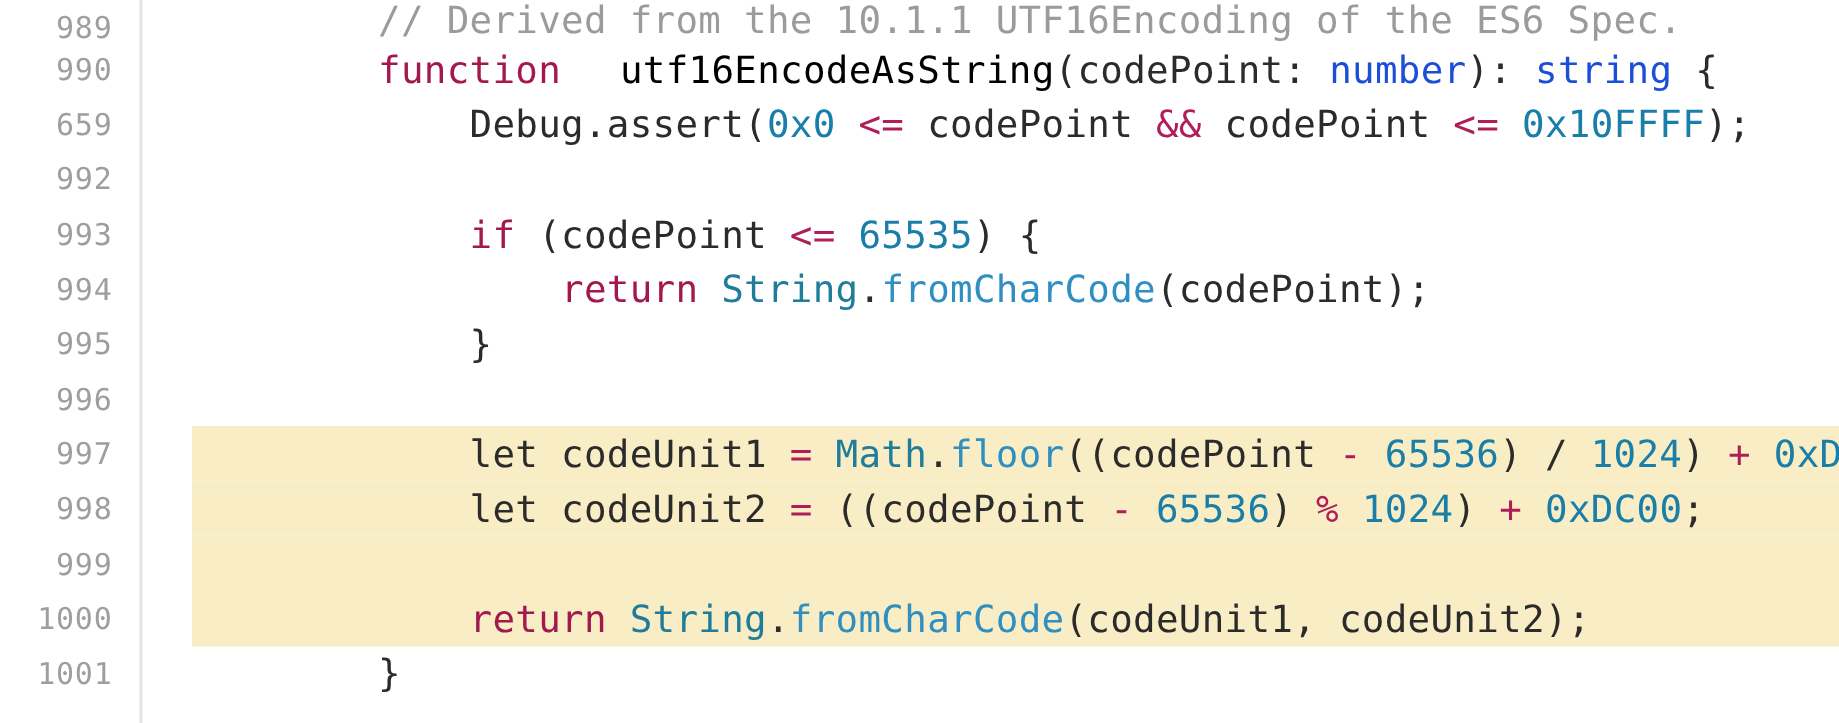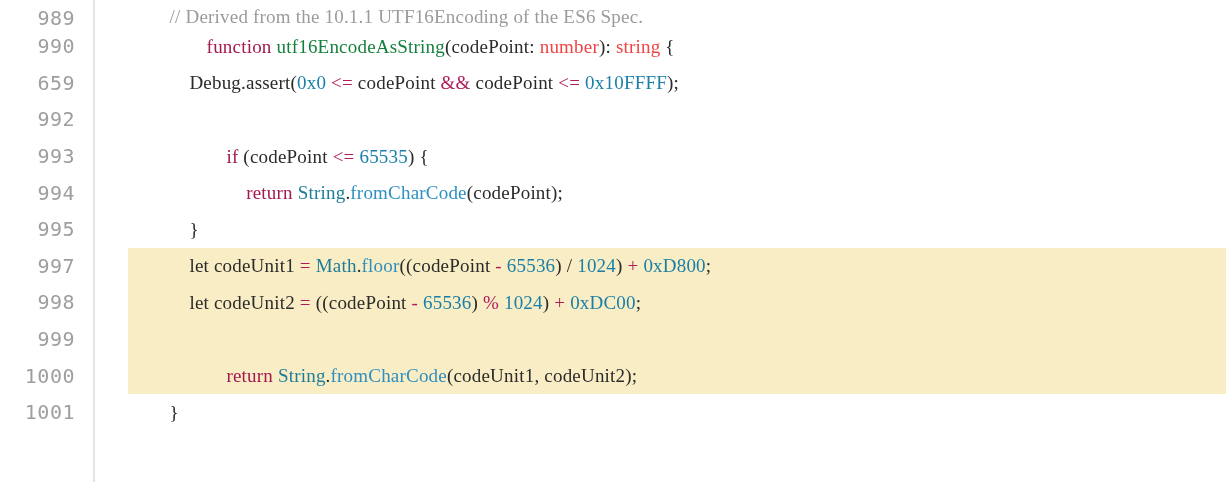--- a/index.html
+++ b/index.html
@@ -65,42 +65,41 @@
 
   
   .code {
     flex: 1 1 auto;
     position: relative;
     height: 100%;
     display: flex;
     align-items: center;
     padding-left: 2px;
     box-sizing: border-box;
-    font-size: 19px;
+    font-size: 25px;
     line-height: 1;
     color: #2b2b2b;
     white-space: pre;
     letter-spacing: 0.2px;
-    font-family: Liberation Serif, serif;
   }
   .row.first .code {
     align-items: flex-end;
     padding-bottom: 2px;
   }
   .row.highlight .code {
     background: #f8edc4;
   }
 
   .ln { display: inline-block; }
 
   
   .t-comment  { color: #9b9b9b; }
-  .t-keyword  { color: #a3194f; margin-left: 37px; }
-  .t-func     { color: #15803d; }
-  .t-type     { color: #ef4444; }
+  .t-keyword  { color: #a3194f; }
+  .t-func     { color: #000000; margin-left: 24px; }
+  .t-type     { color: #1d4ed8; }
   .t-num      { color: #1a7fa8; }
   .t-op       { color: #b01e5a; }
   .t-class    { color: #1f7d9b; }
   .t-method   { color: #2e8fc0; }
   .t-plain    { color: #2b2b2b; text-align: center; }
 </style>
 </head>
 <body>
 
 <div id="editor">
@@ -127,20 +126,24 @@
         <div class="code"><span class="ln t-plain">            </span><span class="ln t-keyword">if</span><span class="ln t-plain"> (codePoint </span><span class="ln t-op">&lt;=</span><span class="ln t-plain"> </span><span class="ln t-num">65535</span><span class="ln t-plain">) {</span></div>
       </div>
       <div class="row">
         <div class="gutter">994</div>
         <div class="code"><span class="ln t-plain">                </span><span class="ln t-keyword">return</span><span class="ln t-plain"> </span><span class="ln t-class">String</span><span class="ln t-plain">.</span><span class="ln t-method">fromCharCode</span><span class="ln t-plain">(codePoint);</span></div>
       </div>
       <div class="row">
         <div class="gutter">995</div>
         <div class="code"><span class="ln t-plain">            }</span></div>
       </div>
+      <div class="row">
+        <div class="gutter">996</div>
+        <div class="code"></div>
+      </div>
       <div class="row highlight">
         <div class="gutter">997</div>
         <div class="code"><span class="ln t-plain">            let codeUnit1 </span><span class="ln t-op">=</span><span class="ln t-plain"> </span><span class="ln t-class">Math</span><span class="ln t-plain">.</span><span class="ln t-method">floor</span><span class="ln t-plain">((codePoint </span><span class="ln t-op">-</span><span class="ln t-plain"> </span><span class="ln t-num">65536</span><span class="ln t-plain">) / </span><span class="ln t-num">1024</span><span class="ln t-plain">) </span><span class="ln t-op">+</span><span class="ln t-plain"> </span><span class="ln t-num">0xD800</span><span class="ln t-plain">;</span></div>
       </div>
       <div class="row highlight">
         <div class="gutter">998</div>
         <div class="code"><span class="ln t-plain">            let codeUnit2 </span><span class="ln t-op">=</span><span class="ln t-plain"> ((codePoint </span><span class="ln t-op">-</span><span class="ln t-plain"> </span><span class="ln t-num">65536</span><span class="ln t-plain">) </span><span class="ln t-op">%</span><span class="ln t-plain"> </span><span class="ln t-num">1024</span><span class="ln t-plain">) </span><span class="ln t-op">+</span><span class="ln t-plain"> </span><span class="ln t-num">0xDC00</span><span class="ln t-plain">;</span></div>
       </div>
       <div class="row highlight">
         <div class="gutter">999</div>

